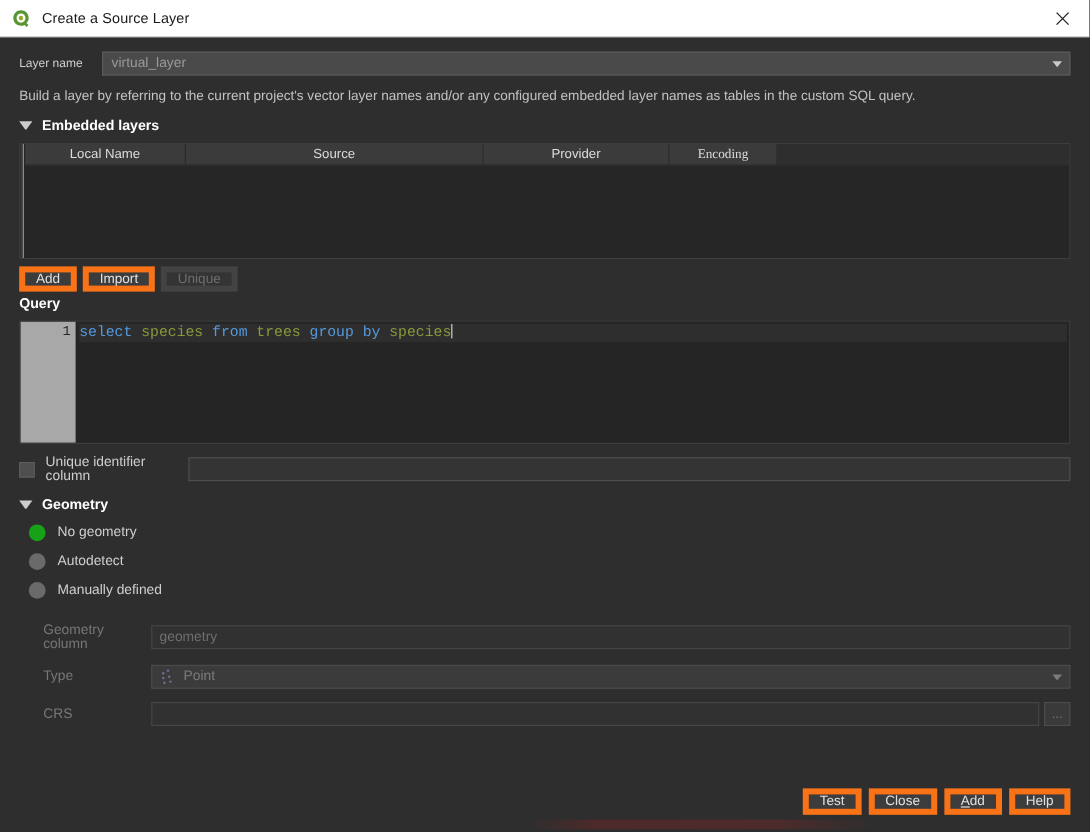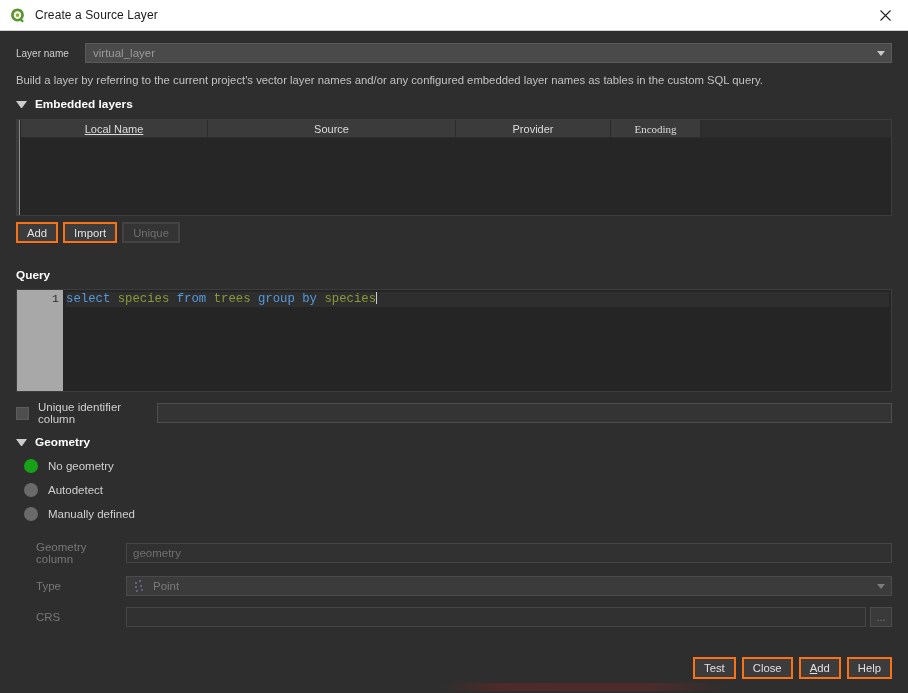--- a/index.html
+++ b/index.html
@@ -141,21 +141,21 @@
     background: #3b3b3b;
     border-right: 1px solid #2b2b2b;
     border-bottom: 1px solid #2b2b2b;
     color: #dcdcdc;
     font-size: 11px;
     display: flex;
     align-items: center;
     justify-content: center;
     cursor: pointer;
   }
-  .th.c0 { width: 187px; text-decoration: underline; }
+  .th.c0 { width: 134px; }
   .th.c1 { width: 248px; }
   .th.c2 { width: 155px; }
   .th.c3 { width: 90px; font-family: Liberation Serif, serif; }
   .th-filler { flex: 1; background: #2e2e2e; border-bottom: 1px solid #2b2b2b; }
   .tbody {
     margin-left: 4px;
     height: 78px;
     background: #262626;
   }
 
@@ -163,37 +163,37 @@
   .btn-strip {
     margin-top: 6px;
     display: flex;
     gap: 5px;
   }
   .btn {
     height: 21px;
     min-width: 38px;
     padding: 0 9px;
     background: #3c3c3c;
-    border: 2px solid #f97316;
+    border: 5px solid #f97316;
     color: #e0e0e0;
     font-size: 11.3px;
     display: flex;
     align-items: center;
     justify-content: center;
     cursor: pointer;
   }
   .btn.disabled {
     color: #6e6e6e;
     border-color: #434343;
     background: #343434;
     cursor: default;
   }
 
   .query-label {
-    margin-top: 25px;
+    margin-top: 3px;
     font-weight: bold;
     font-size: 11.8px;
     color: #ffffff;
   }
 
   
   .editor {
     margin-top: 7px;
     height: 103px;
     background: #252525;

